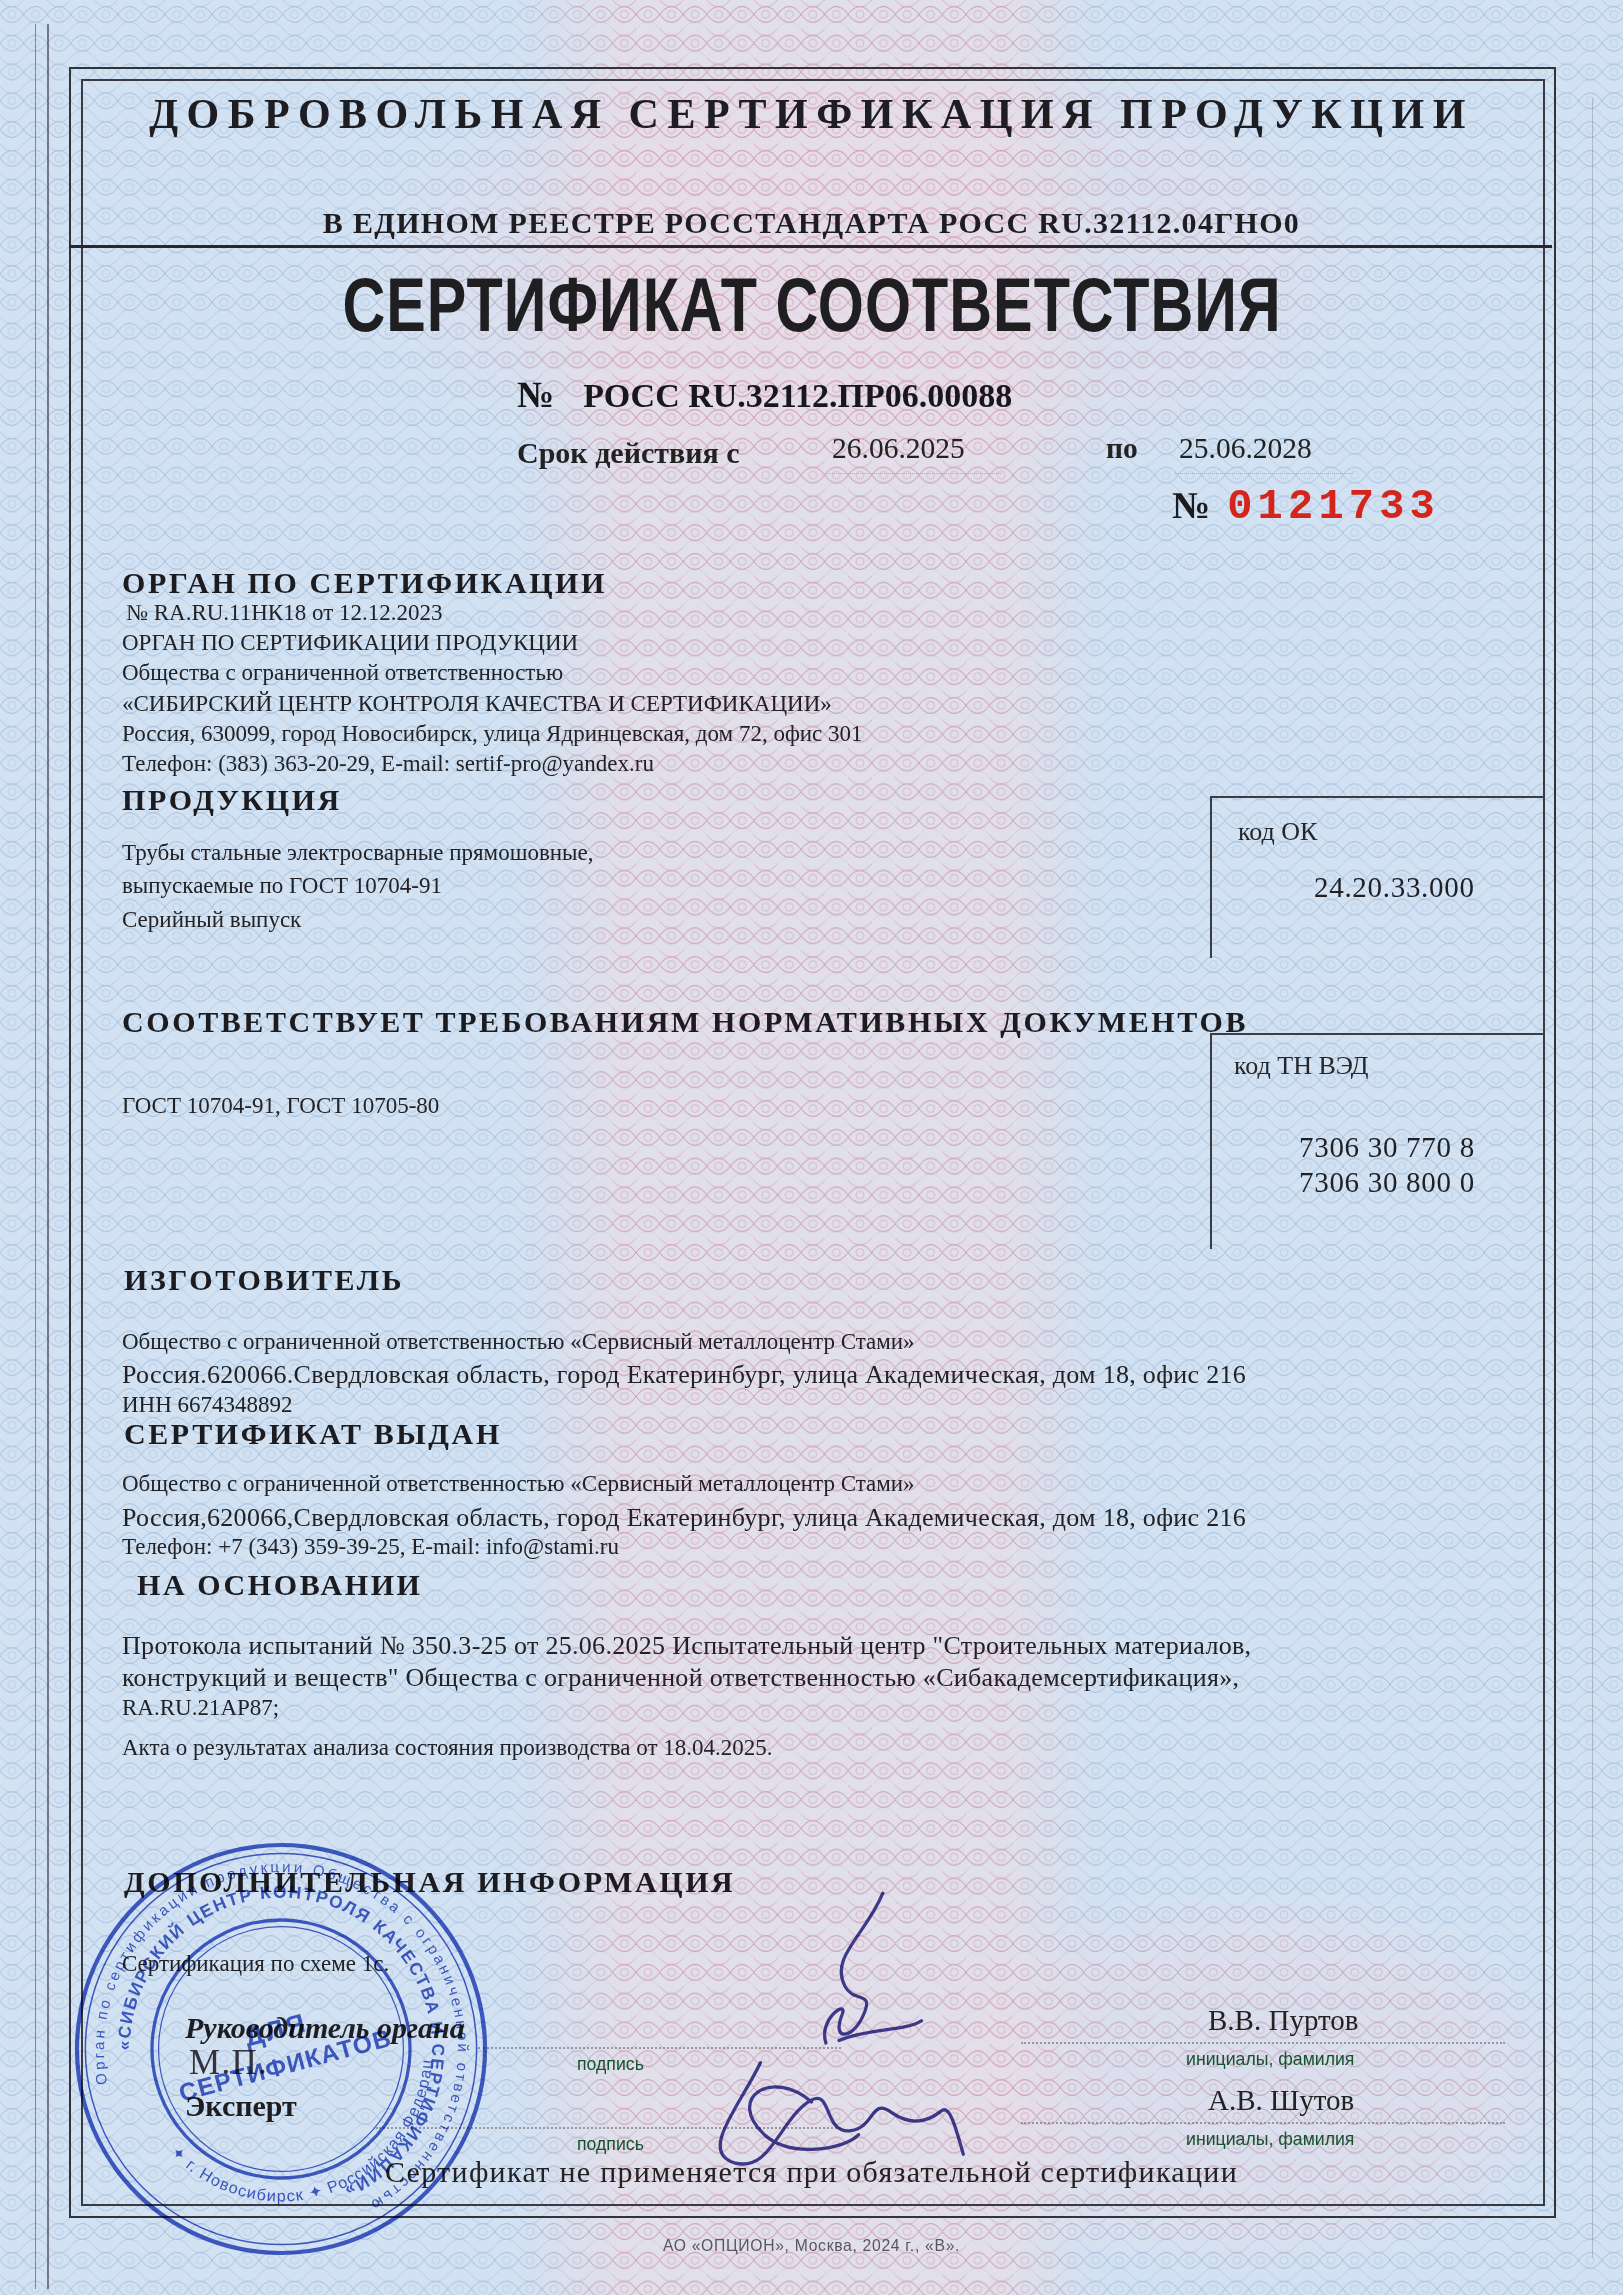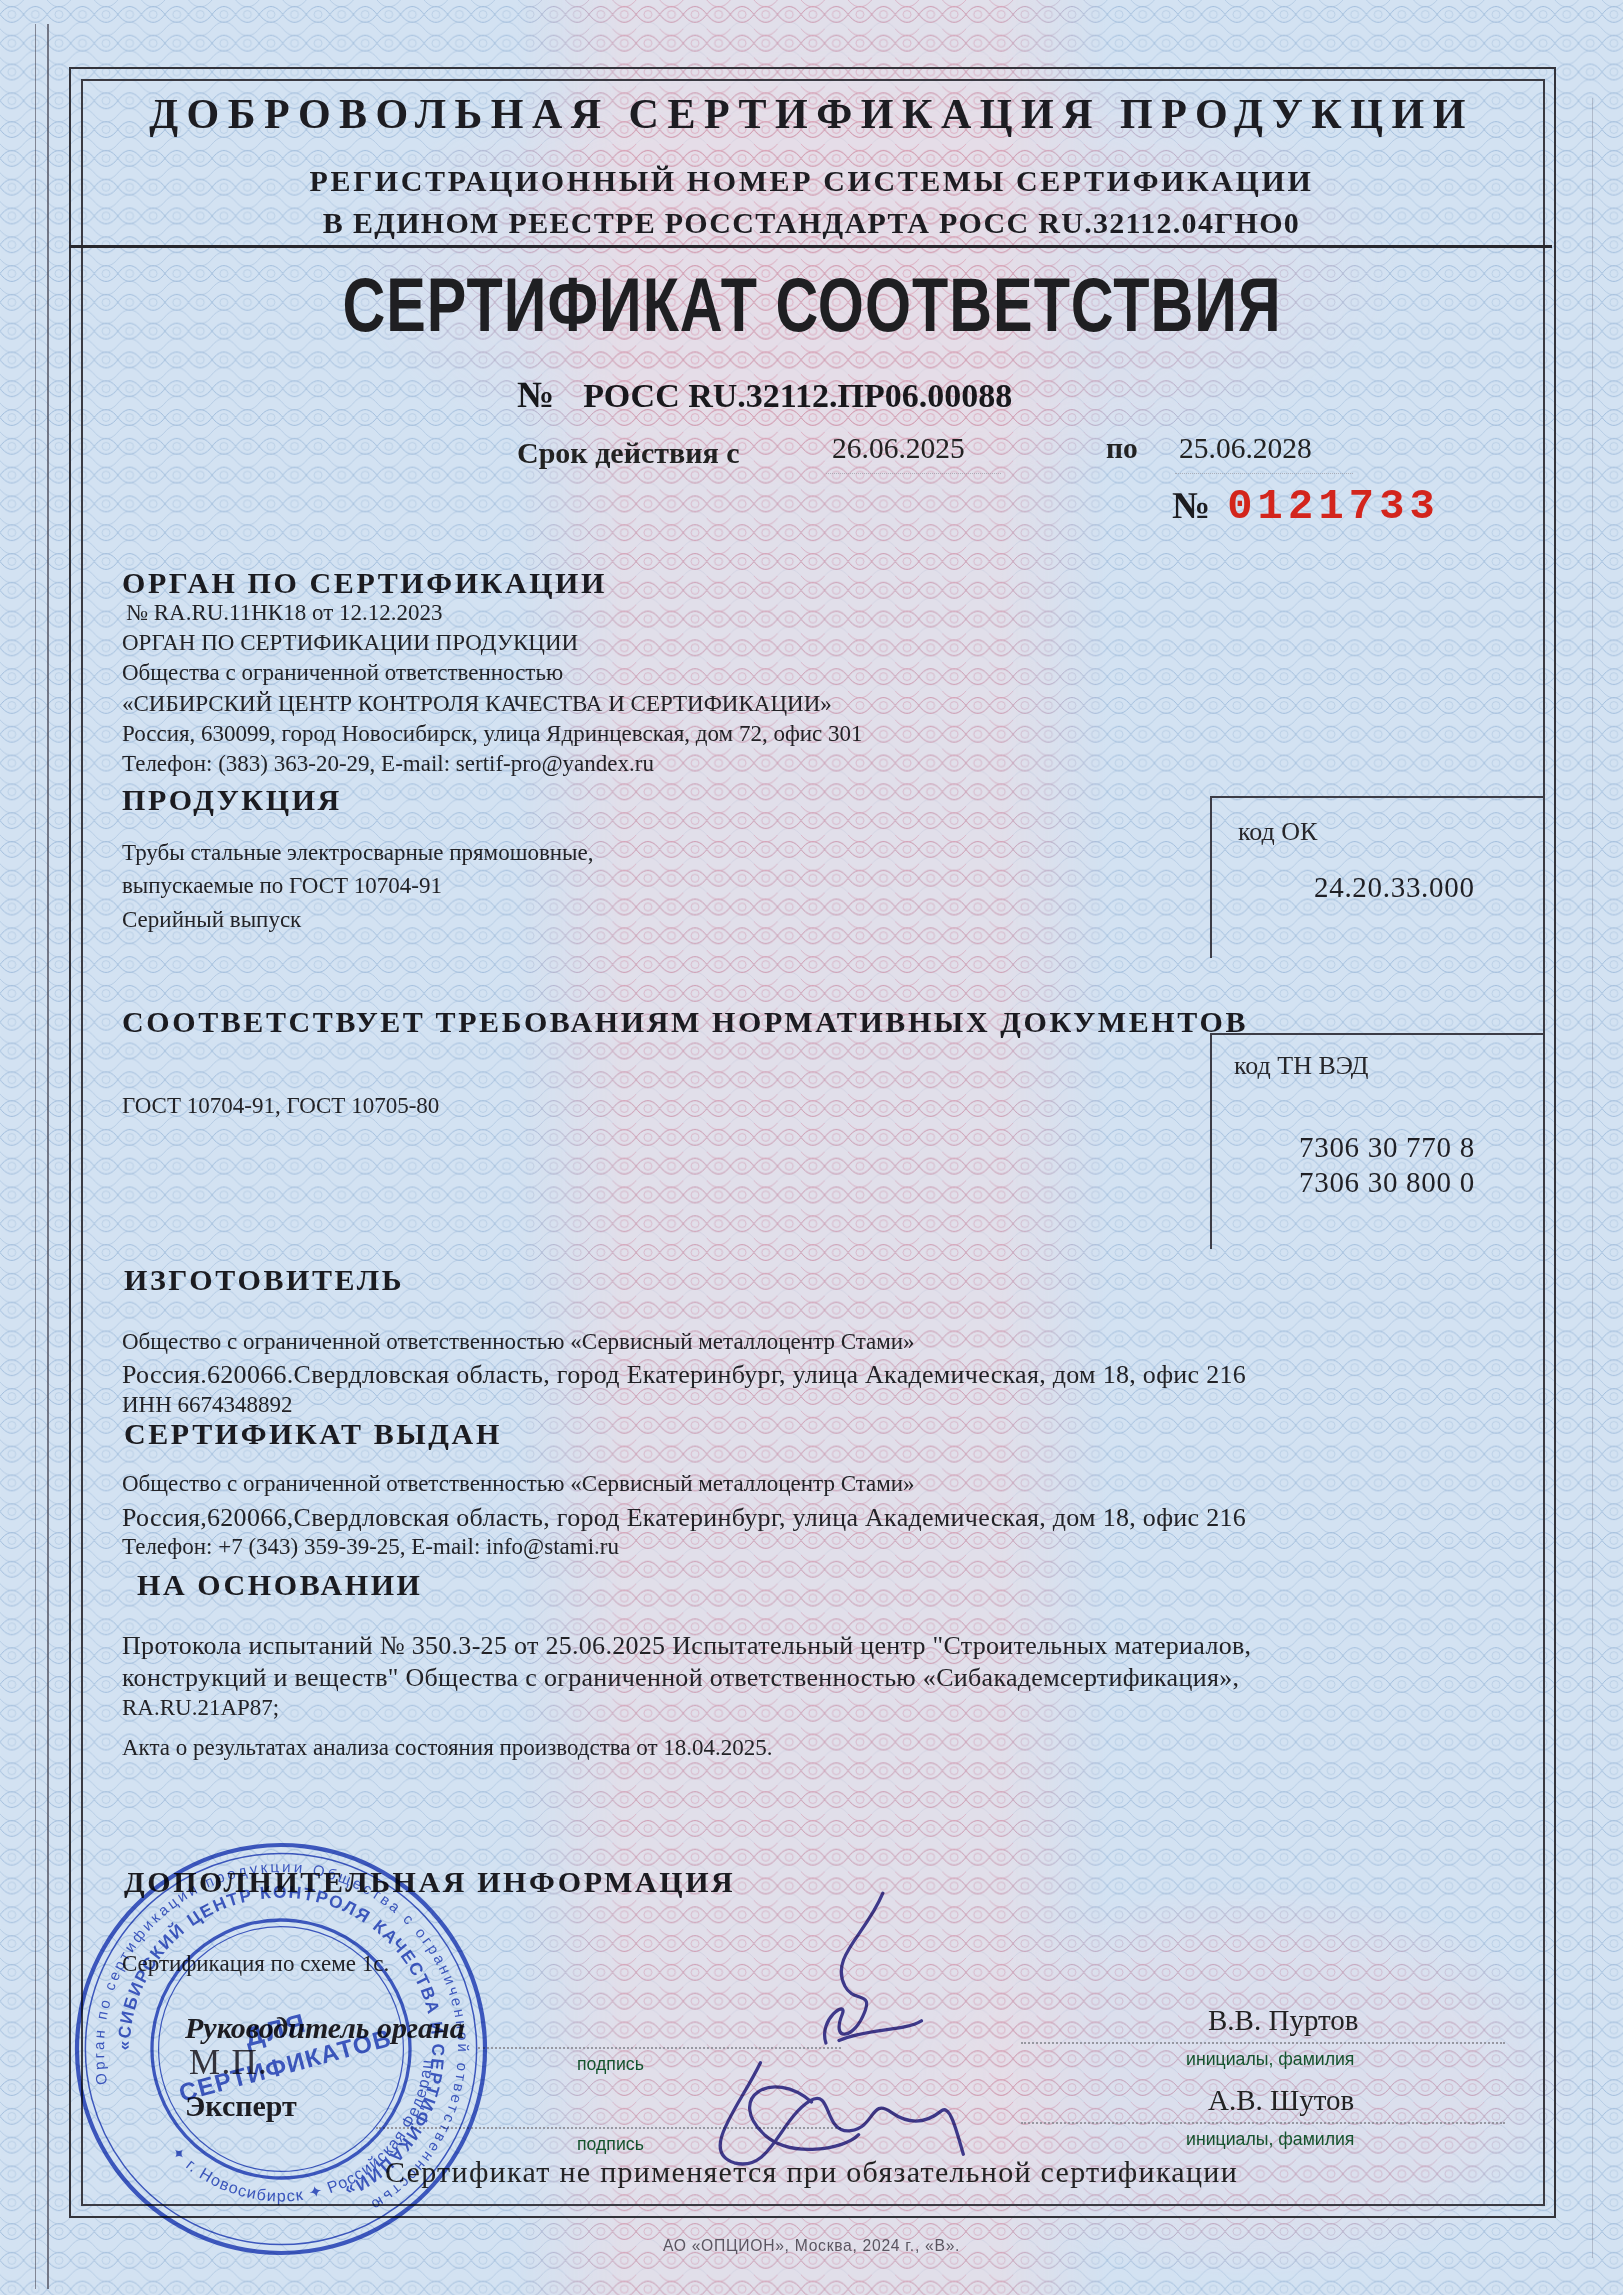--- a/index.html
+++ b/index.html
@@ -118,21 +118,20 @@
   <div class="content">
 
     <div class="abs edge-l1"></div>
     <div class="abs edge-l2"></div>
     <div class="abs edge-r1"></div>
     <div class="abs b-outer"></div>
     <div class="abs b-inner"></div>
     <div class="abs hdr-divider"></div>
 
     <div class="abs t-center doc-type">ДОБРОВОЛЬНАЯ СЕРТИФИКАЦИЯ ПРОДУКЦИИ</div>
-    <div class="abs t-center reg1">РЕГИСТРАЦИОННЫЙ НОМЕР СИСТЕМЫ СЕРТИФИКАЦИИ</div>
     <div class="abs t-center reg2">В ЕДИНОМ РЕЕСТРЕ РОССТАНДАРТА  РОСС RU.32112.04ГНО0</div>
     <div class="abs t-center cert-title"><span>СЕРТИФИКАТ СООТВЕТСТВИЯ</span></div>
 
     <div class="abs numline">
       <span class="sign">№</span><span>РОСС  RU.32112.ПР06.00088</span>
     </div>
 
     <div class="abs validity">
       <span>Срок действия  с</span>
       <span class="vdate" style="left:315px;">26.06.2025</span>

